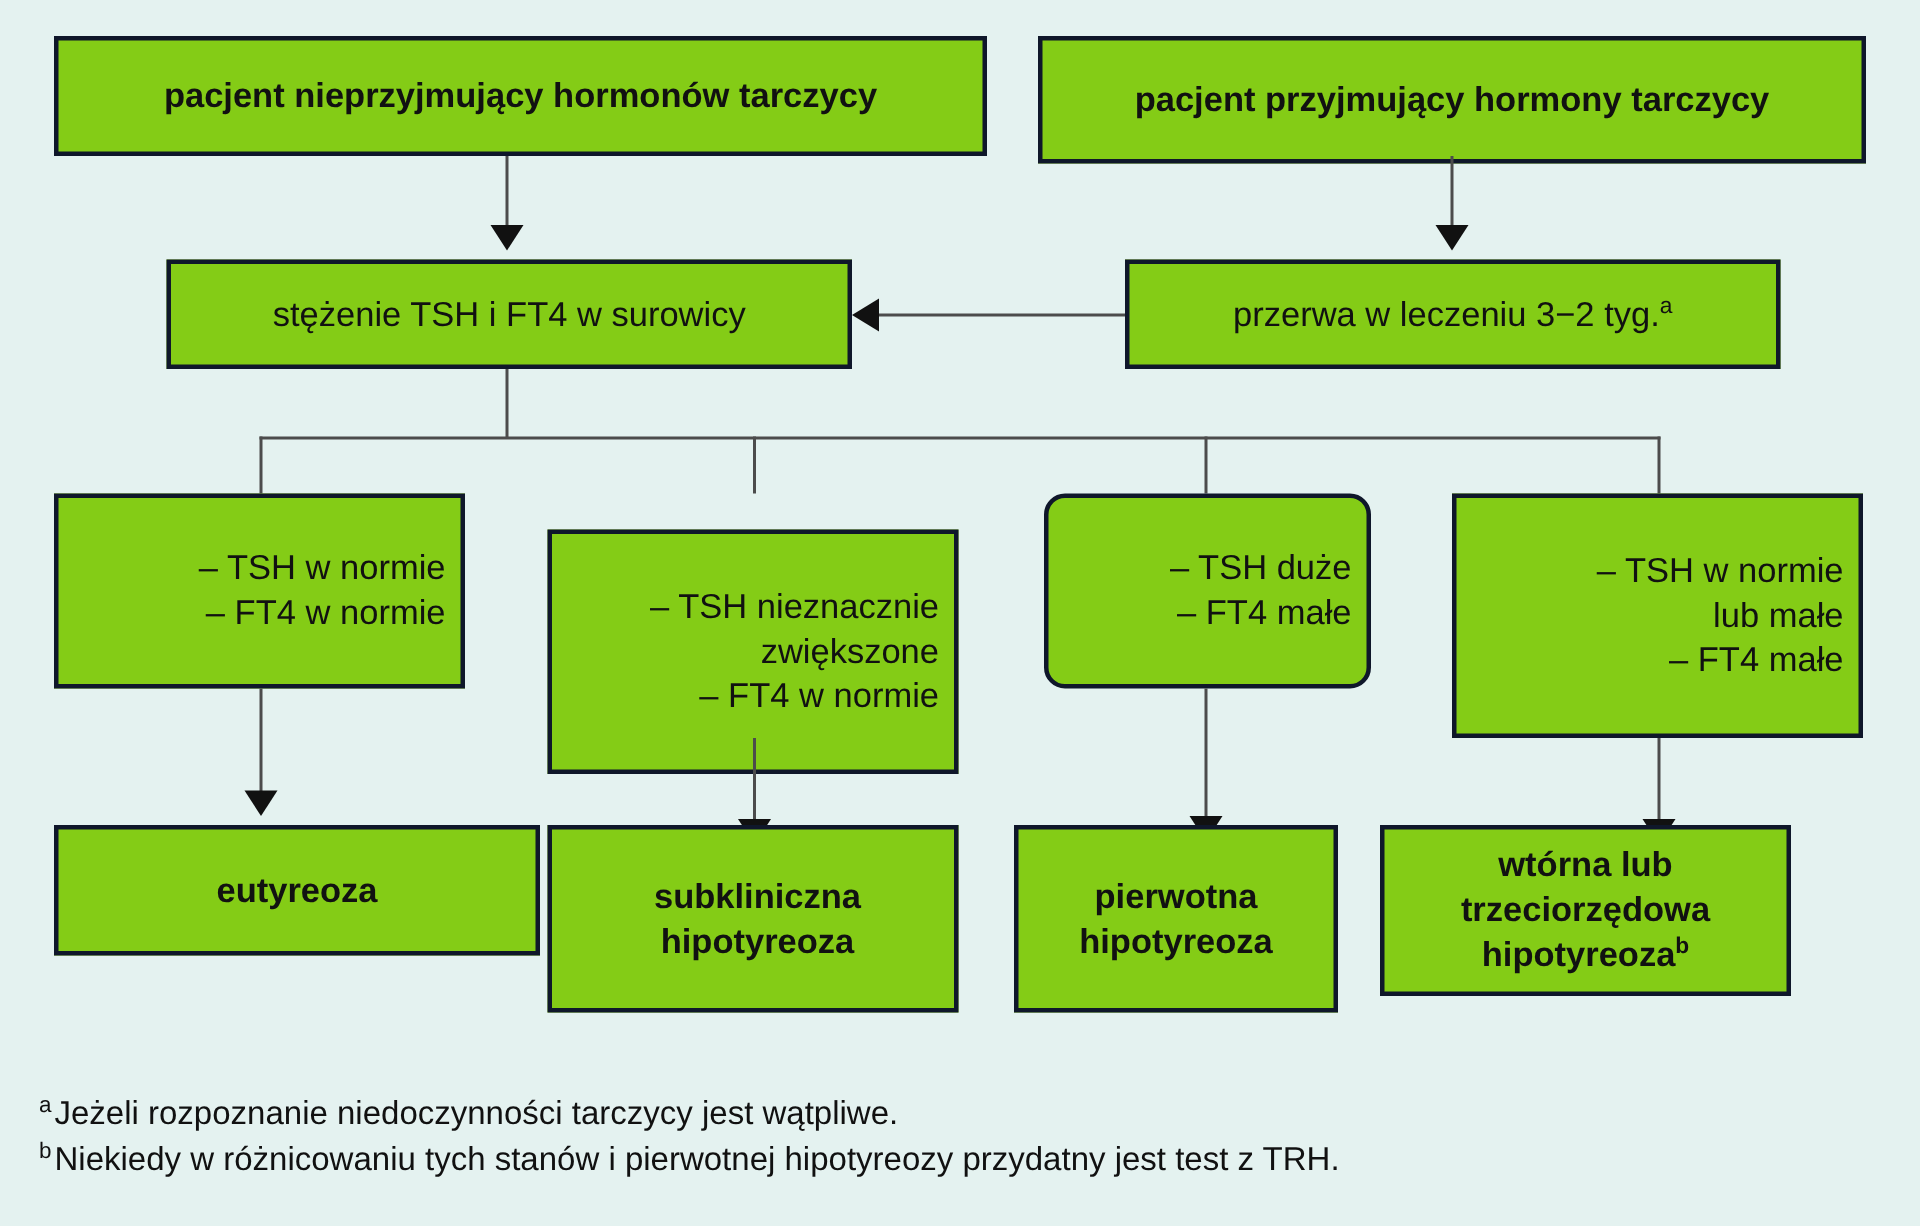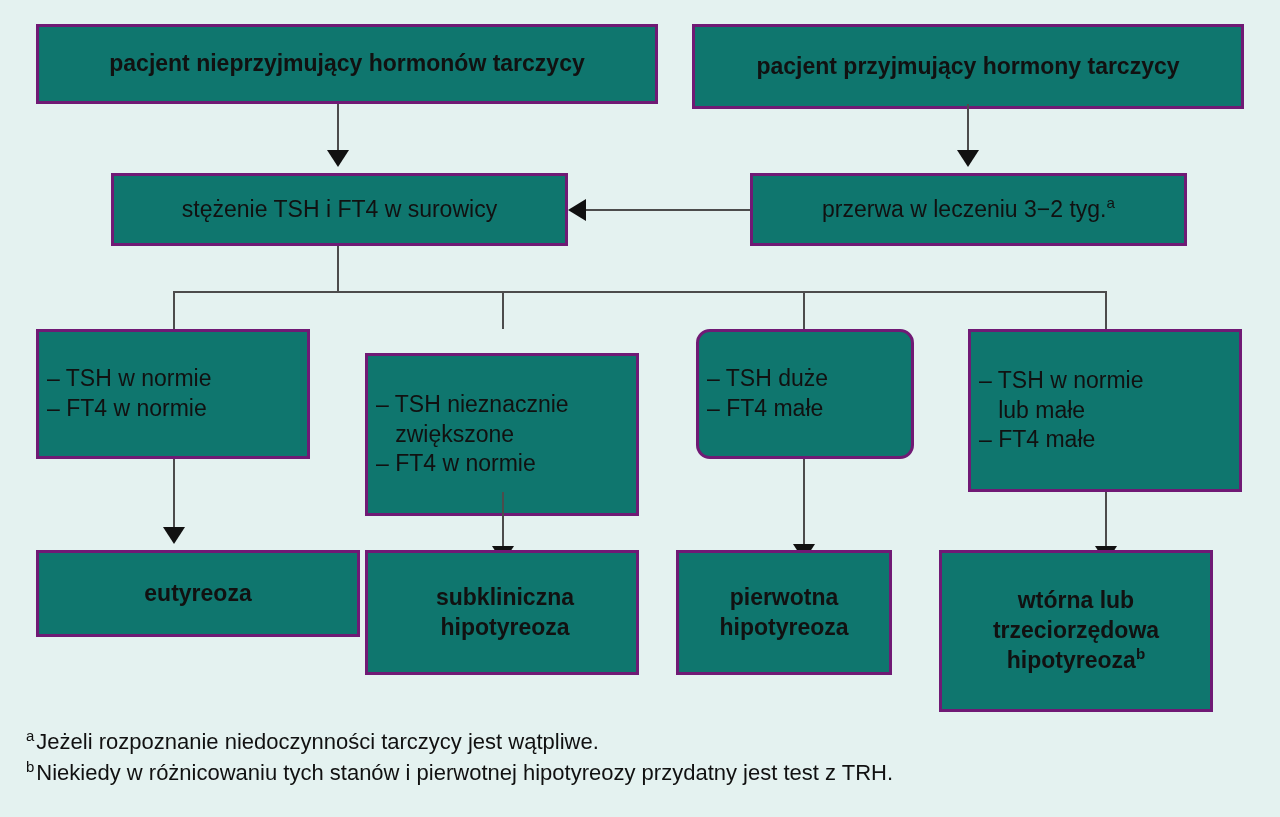--- a/index.html
+++ b/index.html
@@ -14,38 +14,38 @@
     overflow: hidden;
   }
   #flowchart {
     position: relative;
     width: 1280px;
     height: 817px;
   }
   .box {
     position: absolute;
     box-sizing: border-box;
-    background: #0f766e;
-    border: 3px solid #701a75;
+    background: #84cc16;
+    border: 3px solid #0f172a;
     display: flex;
     align-items: center;
     justify-content: center;
     text-align: center;
     color: #111111;
     font-size: 23px;
     line-height: 1.30;
     padding: 4px 10px;
   }
   .box.bold {
     font-weight: bold;
   }
   .box.listbox {
     justify-content: flex-start;
-    text-align: left;
-    padding-left: 8px;
+    text-align: right;
+    padding-left: 28px;
   }
   .box .inner {
     width: 100%;
   }
   .box.listbox .inner {
     display: block;
   }
   .li {
     display: block;
     white-space: pre;
@@ -195,21 +195,21 @@
     </span>
   </div>
 
   <div class="box bold" style="left:676px; top:550px; width:216px; height:125px;">
     <span class="inner">
       <span class="li">pierwotna</span>
       <span class="li">hipotyreoza</span>
     </span>
   </div>
 
-  <div class="box bold" style="left:939px; top:550px; width:274px; height:162px;">
+  <div class="box bold" style="left:920px; top:550px; width:274px; height:114px;">
     <span class="inner">
       <span class="li">wtórna lub</span>
       <span class="li">trzeciorzędowa</span>
       <span class="li"><span>hipotyreoza</span><sup>b</sup></span>
     </span>
   </div>
 
   <div class="footnotes">
     <span class="footnote"><span class="fn-mark">a</span><span>Jeżeli rozpoznanie niedoczynności tarczycy jest wątpliwe.</span></span>
     <span class="footnote"><span class="fn-mark">b</span><span>Niekiedy w różnicowaniu tych stanów i pierwotnej hipotyreozy przydatny jest test z TRH.</span></span>

